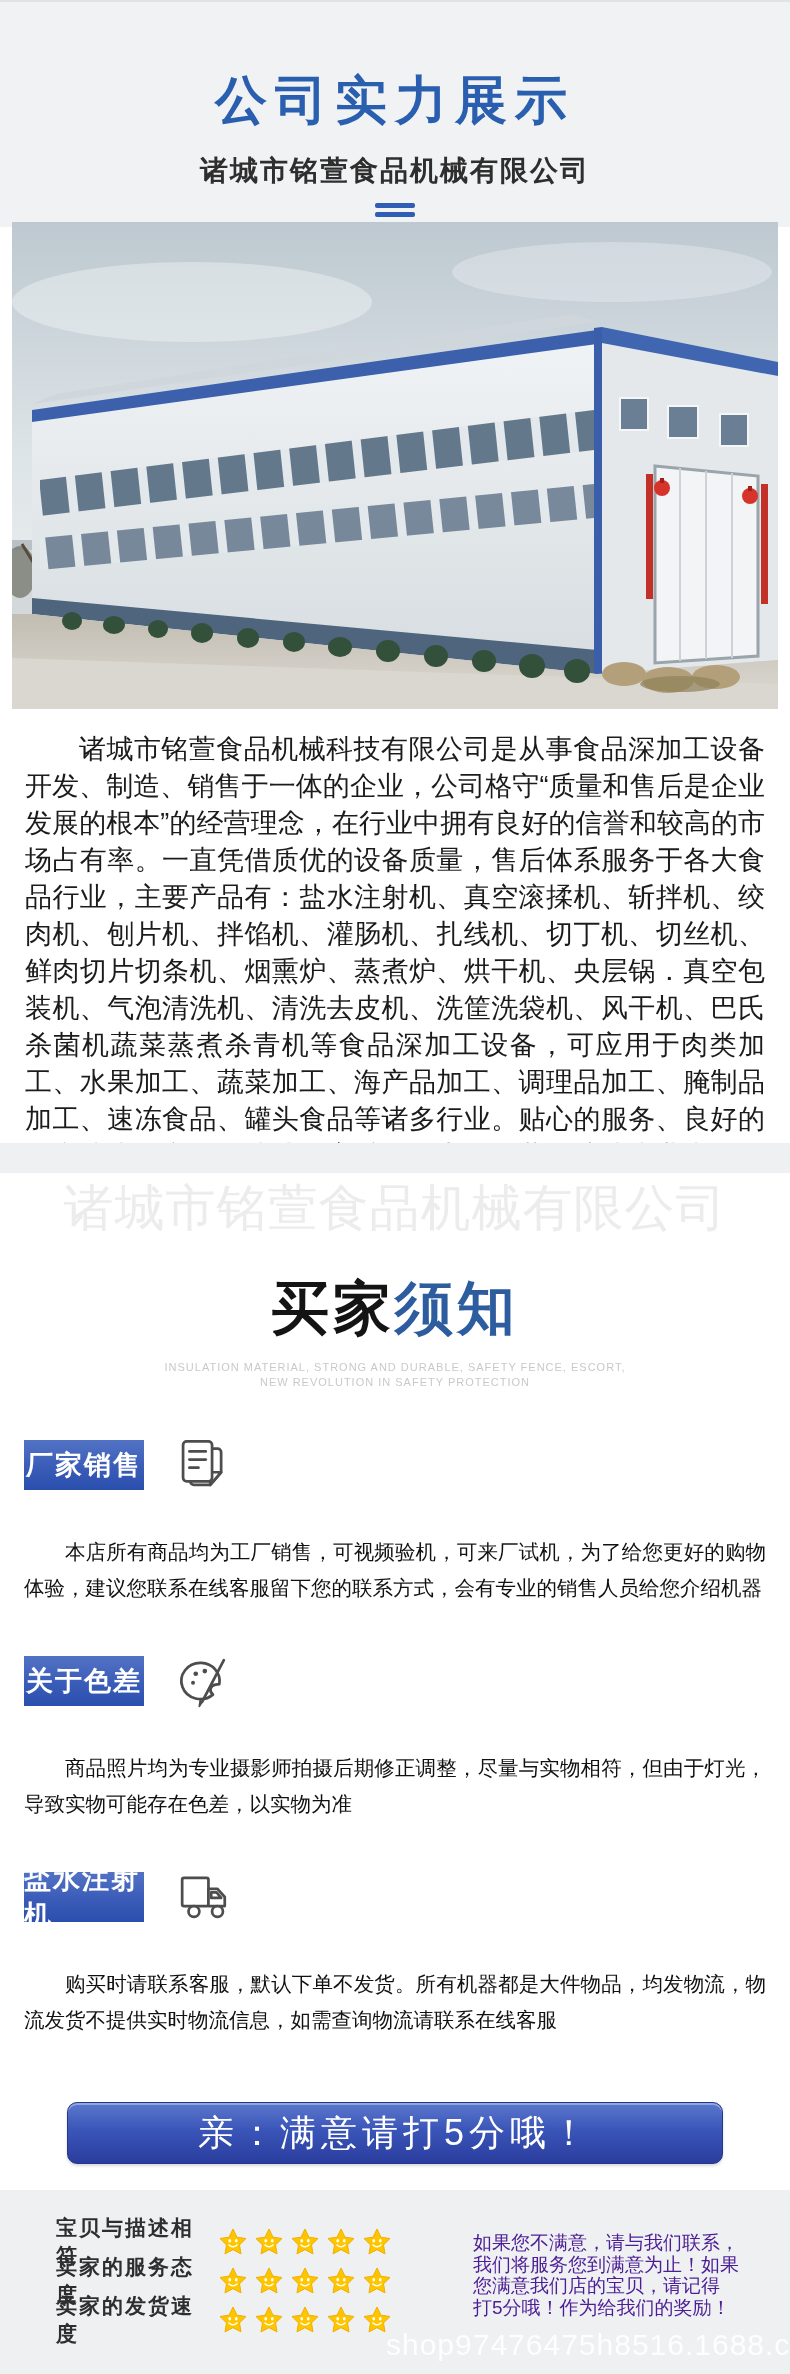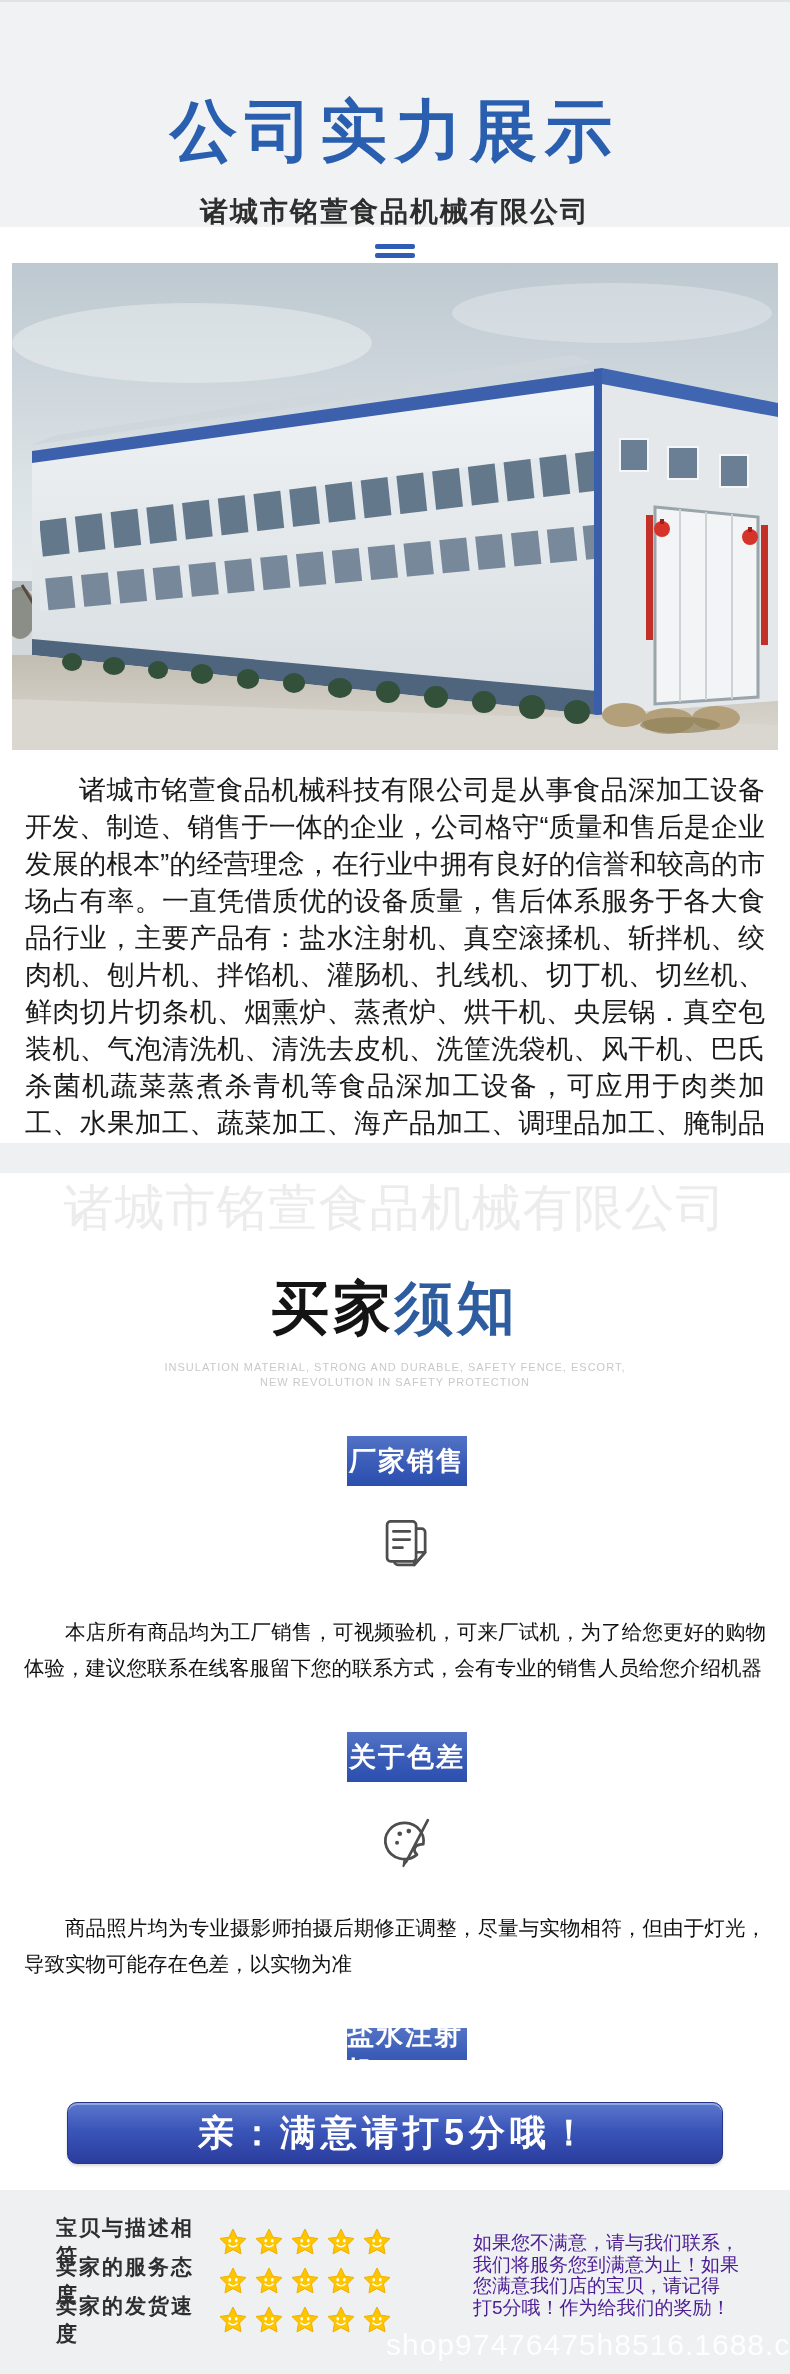--- a/index.html
+++ b/index.html
@@ -3,55 +3,55 @@
 <meta charset="utf-8">
 <style>
   * { margin:0; padding:0; box-sizing:border-box; }
   html,body { background:#e9eaec; }
   body { font-family:"Liberation Sans","DejaVu Sans",sans-serif; }
   .page { width:790px; height:2374px; margin:0 auto; background:#fff; position:relative; overflow:hidden; }
 
   
   .sec-hero { height:1143px; overflow:hidden; border-top:2px solid #e2e3e5;
     background:linear-gradient(to bottom,#f1f2f3 0px,#f1f2f3 225px,#ffffff 225px); text-align:center; }
-  .hero-title { padding-top:84px; font-size:67px; font-weight:900; letter-spacing:8px; color:#2a5faf; }
+  .hero-title { padding-top:64px; font-size:52px; font-weight:900; letter-spacing:8px; color:#2a5faf; }
   .hero-sub { margin-top:16px; font-size:28px; font-weight:700; letter-spacing:2px; color:#2e2e2e; }
   .equals { margin:13px auto 0; width:40px; }
   .equals .bar { display:block; height:5px; border-radius:2px; background:#2f5cb5; margin-bottom:4px; }
   .photo-wrap { margin:5px 12px 0; height:487px; overflow:hidden; background:#cfd6da; }
   .photo-wrap svg { display:block; }
   .about { margin:22px 25px 0; text-align:justify; text-indent:2em;
     font-size:27px; line-height:37px; color:#1b1b1b; }
 
   
   .divider { height:30px; background:#eef0f1; }
 
   
   .sec-notice { height:887px; background:#fff; overflow:hidden; text-align:center; }
   .band-watermark { margin-top:2px; font-size:50px; letter-spacing:1px; color:#ececec; white-space:nowrap; }
   .notice-title { margin-top:28px; font-size:58px; font-weight:900; letter-spacing:4px; }
   .notice-title .t-black { color:#141414; }
   .notice-title .t-blue { color:#2d5d9e; }
   .notice-en { margin-top:12px; font-size:11px; line-height:15px; letter-spacing:1px; color:#c9c9c9; }
-  .badge-row { display:flex; align-items:center; margin:46px 0 0 24px; gap:30px; text-align:left;flex-direction:column; }
+  .badge-row { display:flex; align-items:center; margin:46px 0 0 24px; gap:30px; text-align:left; }
   .badge { width:120px; height:50px; display:flex; align-items:center; justify-content:center;
     background:linear-gradient(180deg,#5273c4 0%,#3a5cb8 55%,#2b4fae 100%);
     color:#fff; font-size:27px; font-weight:700; letter-spacing:2px; }
   .feature-icon { width:58px; height:58px; }
   .feature-text { margin:40px 24px 0; text-align:justify; text-indent:2em;
     font-size:20.5px; line-height:36px; color:#111; }
 
   
   .sec-cta { height:130px; background:#fff; overflow:hidden; }
   .cta-button { display:flex; align-items:center; justify-content:center;
     width:656px; height:62px; margin:42px auto 12px; border-radius:10px;
     border:1px solid #25368d;
     background:linear-gradient(180deg,#5b78cd 0%,#3a55b8 45%,#2a3d9e 100%);
     box-shadow:inset 0 2px 0 rgba(255,255,255,.35), 0 2px 3px rgba(0,0,0,.15);
-    color:#fff; font-size:36px; font-weight:700; letter-spacing:5px; cursor:pointer; }
+    color:#fff; font-size:36px; font-weight:400; letter-spacing:5px; cursor:pointer; }
 
   
   .sec-rating { height:184px; background:#eef0f2; position:relative; overflow:hidden; }
   .rating-col { position:absolute; left:56px; top:36px; }
   .rating-row { display:flex; align-items:center; height:32px; margin-bottom:7px; }
   .rating-label { width:158px; font-size:21px; font-weight:700; letter-spacing:2px; color:#2e2e2e; }
   .stars { display:flex; gap:6px; margin-left:4px; }
   .stars svg { width:30px; height:30px; }
   .msg-col { position:absolute; left:473px; top:42px; text-align:left;
     font-size:19px; line-height:21.5px; color:#4c1d95; }
@@ -205,20 +205,21 @@
     <div class="badge-row">
       <div class="badge">盐水注射机</div>
       <svg class="feature-icon" viewBox="0 0 64 64" fill="#ffffff" stroke="#4d4d4d" stroke-width="3" stroke-linejoin="round" stroke-linecap="round">
         <rect x="9" y="11" width="29" height="31" rx="2"></rect>
         <path d="M38,23 h10 l8,9 v10 h-18 z"></path>
         <path d="M41,27 h6 l5,6 h-11 z"></path>
         <circle cx="22" cy="48" r="6"></circle>
         <circle cx="48" cy="48" r="6"></circle>
       </svg>
     </div>
+    <p class="feature-text">购买时请联系客服，默认下单不发货。所有机器都是大件物品，均发物流，物流发货不提供实时物流信息，如需查询物流请联系在线客服</p>
   </div>
 
   <div class="sec-cta">
     <div class="cta-button">亲：满意请打5分哦！</div>
   </div>
 
   <div class="sec-rating">
     <div class="rating-col">
       <div class="rating-row">
         <span class="rating-label">宝贝与描述相符</span>

